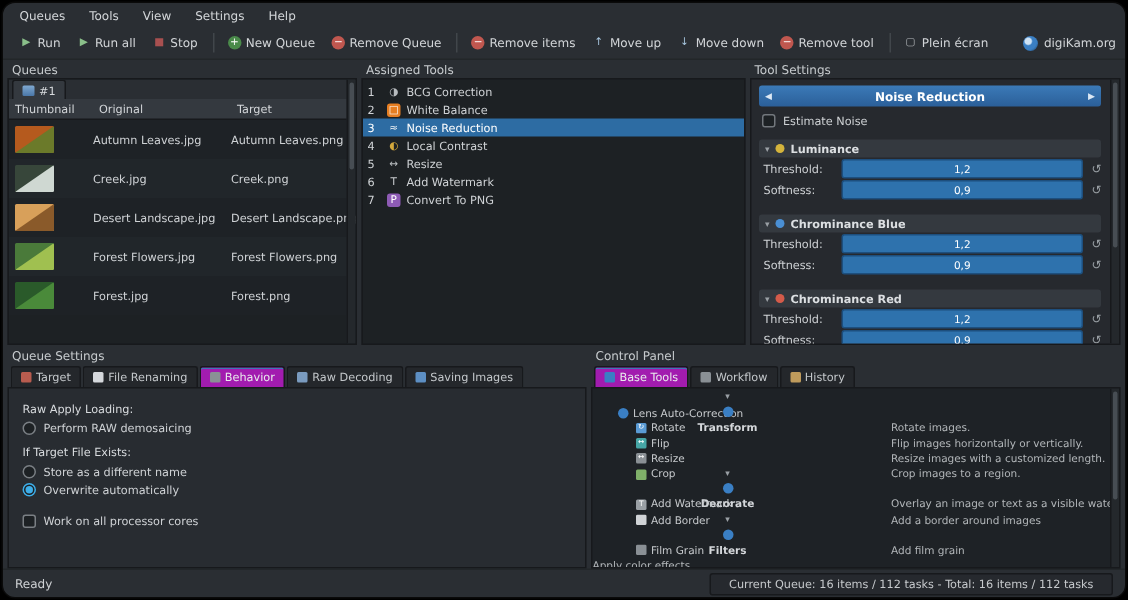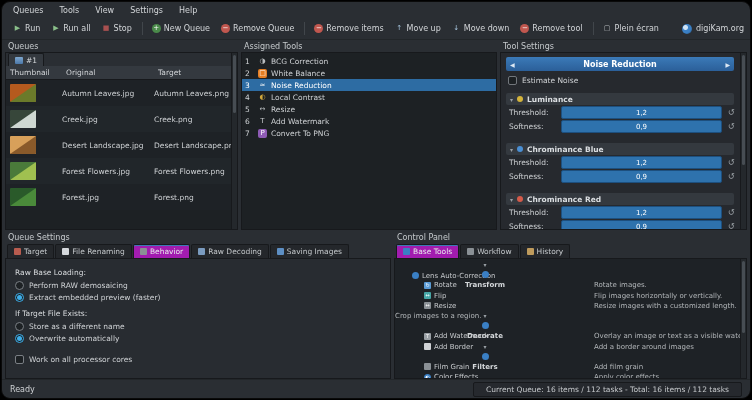--- a/index.html
+++ b/index.html
@@ -432,32 +432,28 @@
           <div class="tab">
             <span class="tab-icon" style="background: rgb(93, 143, 196);"></span>
             <span>Saving Images</span>
           </div>
 
       </div>
       <div class="qs-content">
 
           <div class="qs-line" data-kind="header">
 
-            <span>Raw Base Loading:</span>
+            <span>Raw Apply Loading:</span>
           </div>
 
           <div class="qs-line" data-kind="radio">
             <span class="ind"></span>
             <span>Perform RAW demosaicing</span>
           </div>
 
-          <div class="qs-line" data-kind="radio">
-            <span class="ind checked"></span>
-            <span>Extract embedded preview (faster)</span>
-          </div>
 
           <div class="qs-line" data-kind="header">
 
             <span>If Target File Exists:</span>
           </div>
 
           <div class="qs-line" data-kind="radio">
             <span class="ind"></span>
             <span>Store as a different name</span>
           </div>
@@ -535,20 +531,25 @@
           <div class="cp-row" data-kind="item">
             <span class="cp-name">
 
               <span class="ci" style="background: rgb(138, 144, 149);">↔</span>
               <span>Resize</span>
             </span>
             <span class="cp-desc">Resize images with a customized length.</span>
           </div>
 
           <div class="cp-row" data-kind="item">
+            <span class="cp-name">
+
+              <span class="ci" style="background: rgb(127, 176, 105);"></span>
+              <span>Crop</span>
+            </span>
             <span class="cp-desc">Crop images to a region.</span>
           </div>
 
           <div class="cp-row" data-kind="group">
             <span class="cp-name">
               <span class="chev">▾</span>
               <span class="ci round" style="background: rgb(58, 127, 196);"></span>
               <span>Decorate</span>
             </span>
             <span class="cp-desc"></span>
@@ -584,25 +585,20 @@
           <div class="cp-row" data-kind="item">
             <span class="cp-name">
 
               <span class="ci" style="background: rgb(138, 144, 149);"></span>
               <span>Film Grain</span>
             </span>
             <span class="cp-desc">Add film grain</span>
           </div>
 
           <div class="cp-row" data-kind="item">
-            <span class="cp-name">
-
-              <span class="ci round" style="background: rgb(58, 127, 196);">◐</span>
-              <span>Color Effects</span>
-            </span>
             <span class="cp-desc">Apply color effects</span>
           </div>
 
         <div class="vscroll">
           <div class="vthumb" style="top:2px;height:72px;"></div>
         </div>
       </div>
     </div>
   </div>
 

